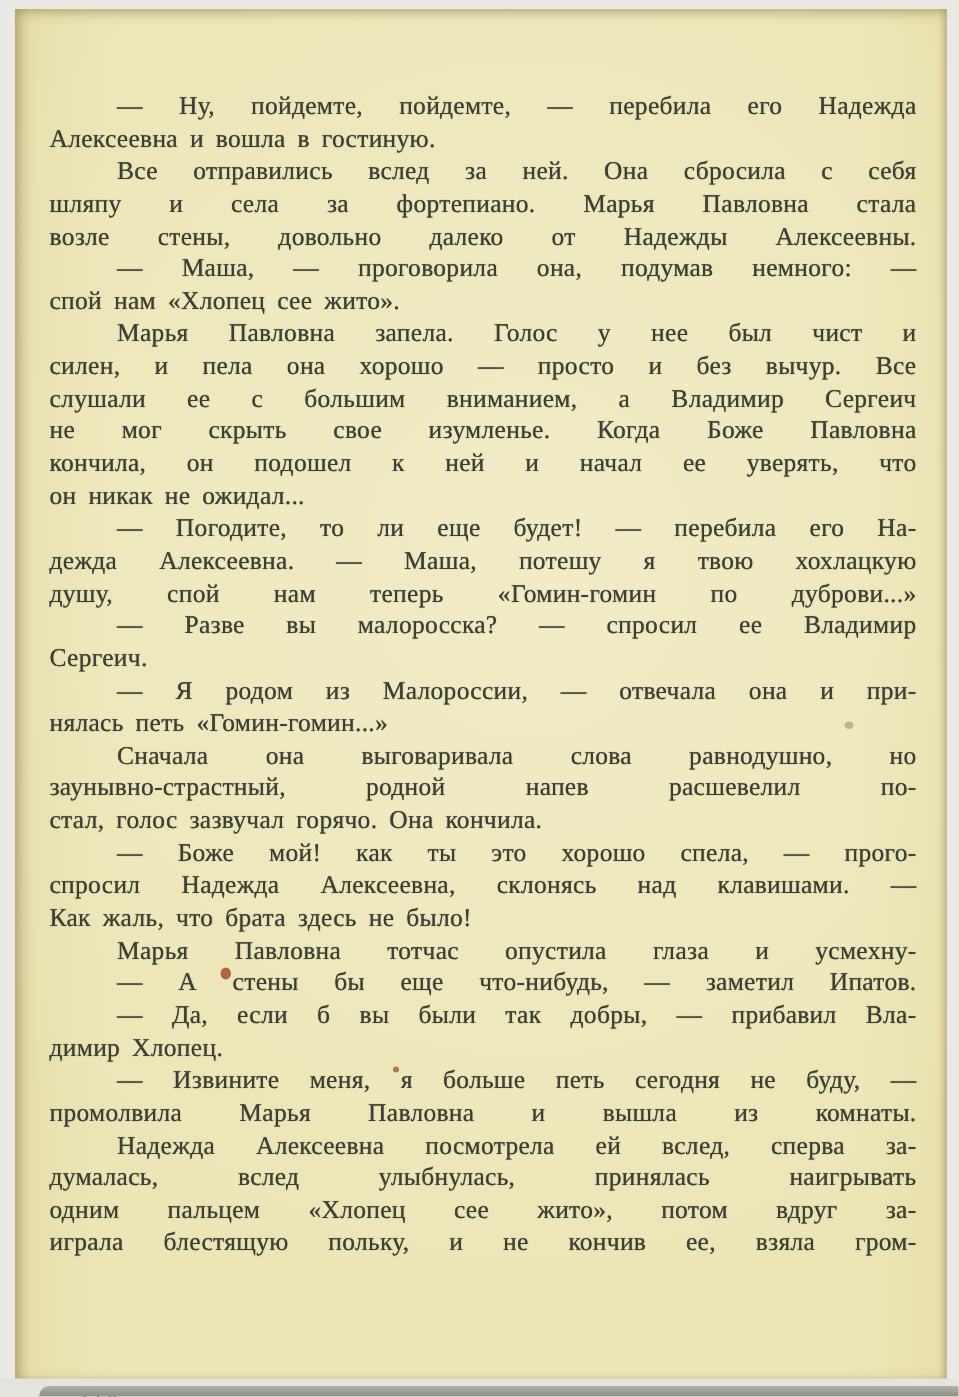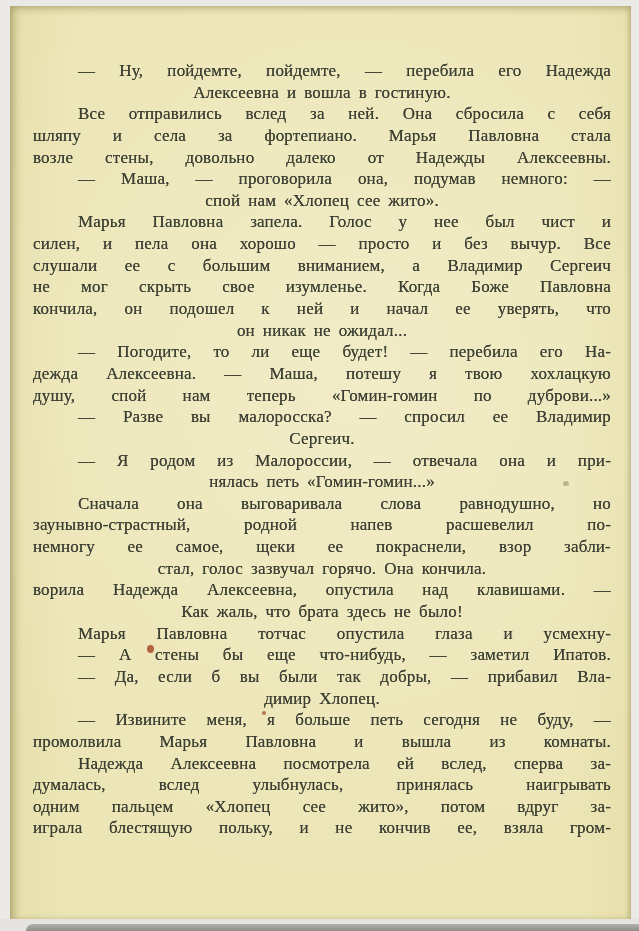--- a/index.html
+++ b/index.html
@@ -29,21 +29,21 @@
     left: 23px; top: 54px;
     width: 578px;
     color: #3c3f33;
     font-size: 17px;
     line-height: 21.65px;
     letter-spacing: 0.2px;
     text-shadow: 0 0 0.6px rgba(58,61,48,0.85);
   }
   .line { height: 21.65px; overflow: visible; }
   .line.justify { text-align: justify; text-align-last: justify; }
-  .line.plain { text-align: center; word-spacing: 3.5px; }
+  .line.plain { text-align: left; word-spacing: 3.5px; }
   .line.indent { padding-left: 45px; }
   .page-number {
     position: absolute;
     left: 42px; top: 916px;
     font-size: 16.5px;
     letter-spacing: 1.5px;
     color: #3c3f33;
     text-shadow: 0 0 0.6px rgba(58,61,48,0.85);
   }
   .bottom-light {
@@ -87,23 +87,23 @@
         <div class="line plain">он никак не ожидал...</div>
         <div class="line justify indent">— Погодите, то ли еще будет! — перебила его На-</div>
         <div class="line justify">дежда Алексеевна. — Маша, потешу я твою хохлацкую</div>
         <div class="line justify">душу, спой нам теперь «Гомин-гомин по дуброви...»</div>
         <div class="line justify indent">— Разве вы малоросска? — спросил ее Владимир</div>
         <div class="line plain">Сергеич.</div>
         <div class="line justify indent">— Я родом из Малороссии, — отвечала она и при-</div>
         <div class="line plain">нялась петь «Гомин-гомин...»</div>
         <div class="line justify indent">Сначала она выговаривала слова равнодушно, но</div>
         <div class="line justify">заунывно-страстный, родной напев расшевелил по-</div>
-        <div class="line justify">немногу ее самое, щеки ее покраснели, взор забли-</div>
         <div class="line plain">стал, голос зазвучал горячо. Она кончила.</div>
-        <div class="line justify">ворила Надежда Алексеевна, опустила над клавишами. —</div>
+        <div class="line justify indent">— Боже мой! как ты это хорошо спела, — прого-</div>
+        <div class="line justify">спросил Надежда Алексеевна, склонясь над клавишами. —</div>
         <div class="line plain">Как жаль, что брата здесь не было!</div>
         <div class="line justify indent">Марья Павловна тотчас опустила глаза и усмехну-</div>
         <div class="line justify indent">— А стены бы еще что-нибудь, — заметил Ипатов.</div>
         <div class="line justify indent">— Да, если б вы были так добры, — прибавил Вла-</div>
         <div class="line plain">димир Хлопец.</div>
         <div class="line justify indent">— Извините меня, я больше петь сегодня не буду, —</div>
         <div class="line justify">промолвила Марья Павловна и вышла из комнаты.</div>
         <div class="line justify indent">Надежда Алексеевна посмотрела ей вслед, сперва за-</div>
         <div class="line justify">думалась, вслед улыбнулась, принялась наигрывать</div>
         <div class="line justify">одним пальцем «Хлопец сее жито», потом вдруг за-</div>

